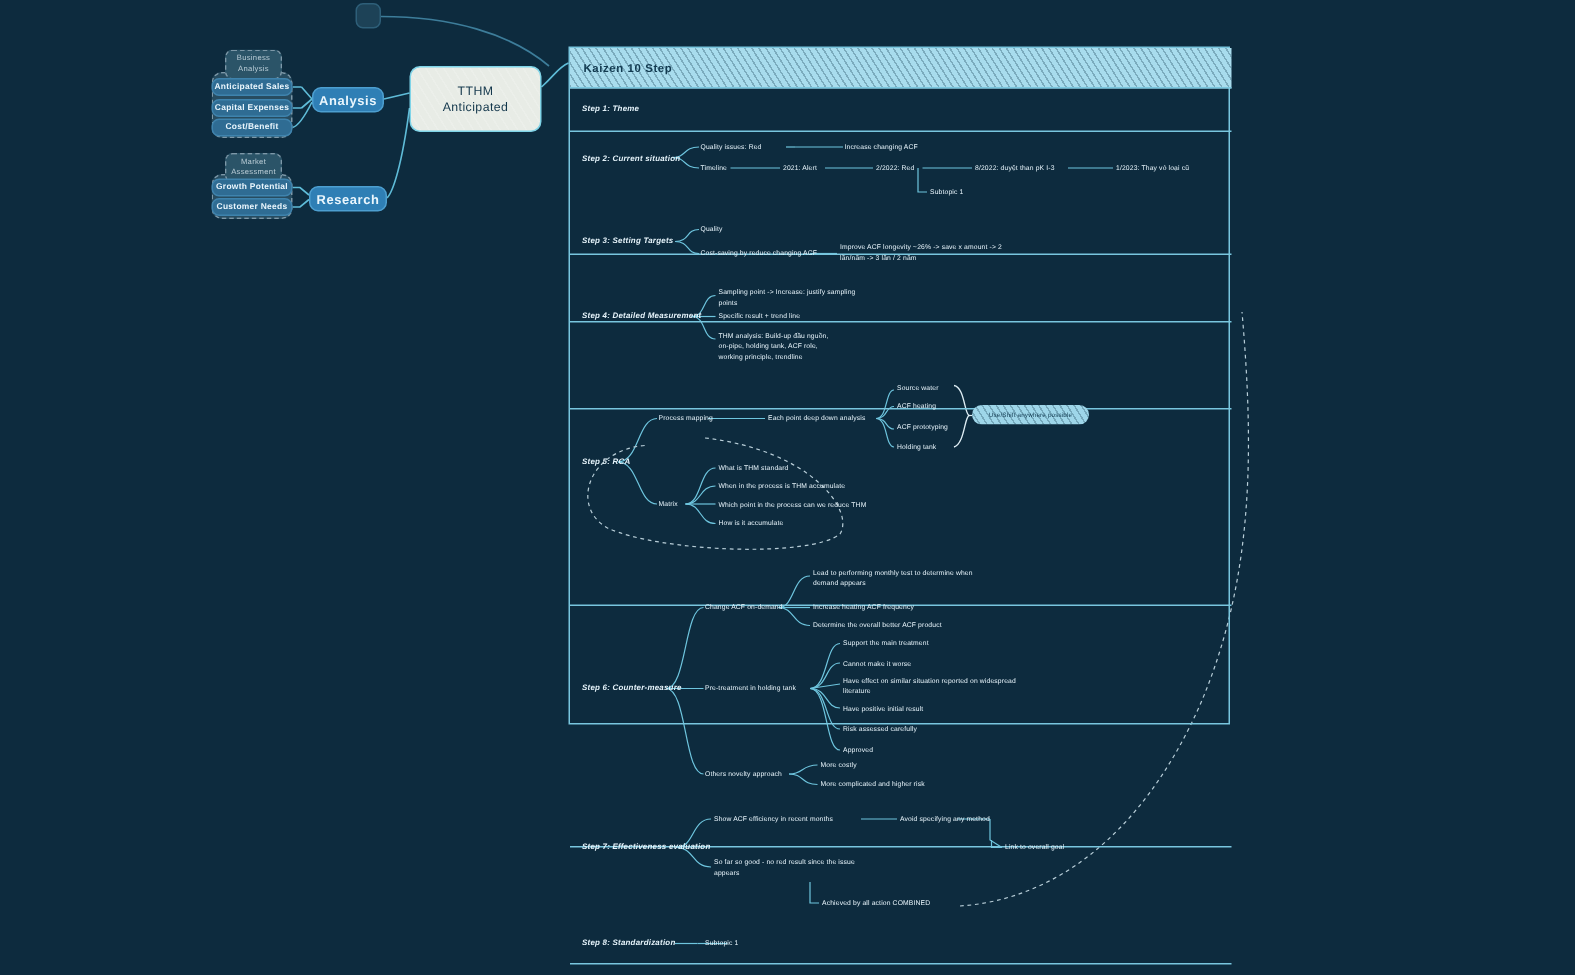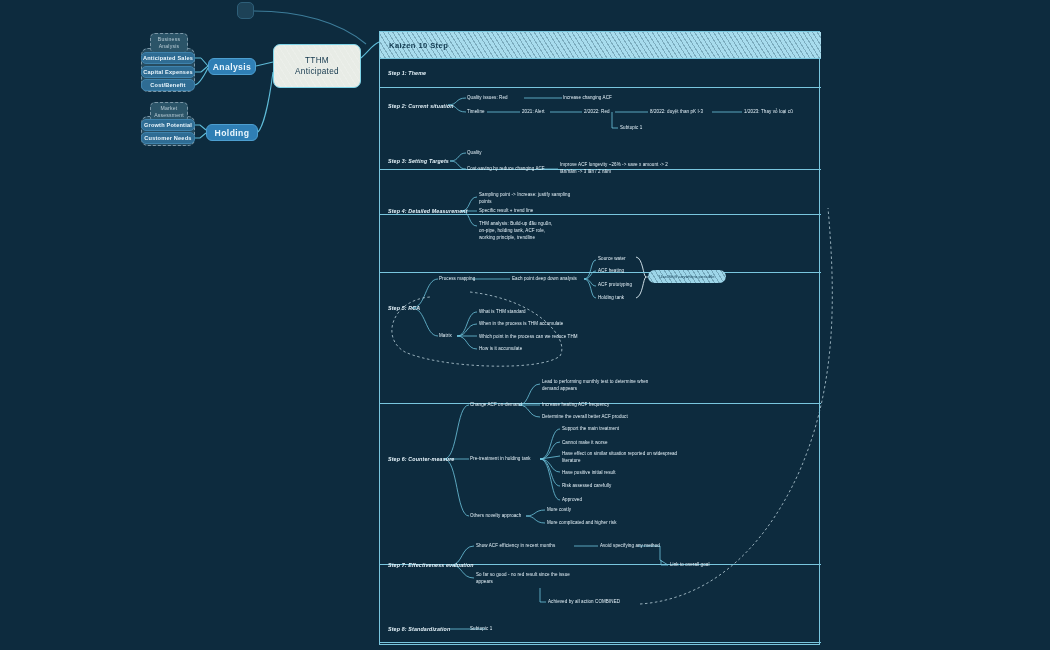--- a/index.html
+++ b/index.html
@@ -61,21 +61,21 @@
   #leaf-2-0 { left: 141px; top: 119px; width: 54px; height: 12px; }
   #leaf-2-1 { left: 141px; top: 132px; width: 54px; height: 12px; }
 
   #node-stub {
     position: absolute; left: 237px; top: 2px; width: 17px; height: 17px;
     border-radius: 5px; background: #1d4257; border: 1px solid #2e5f79;
   }
 
   
   #kaizen-panel {
-    position: absolute; left: 379px; top: 31px; width: 441px; height: 614px;
+    position: absolute; left: 379px; top: 31px; width: 441px; height: 452px;
     border: 1.2px solid #79c6de; background: transparent;
   }
   .sect { position: absolute; left: 0; width: 441px; border-bottom: 1.2px solid #79c6de; }
   .sect.last { border-bottom: none; }
 
   #kaizen-header {
     position: absolute; left: 0; top: 0; width: 441px; height: 27px;
     background:
       repeating-linear-gradient(58deg, rgba(20,60,80,0.30) 0 1px, rgba(255,255,255,0) 1px 4px),
       #a8dced;
@@ -208,21 +208,21 @@
     <span>
       <span>TTHM</span><br>
       <span>Anticipated</span>
     </span>
   </div>
 
   <div class="node-branch" id="node-analysis">
     <span>Analysis</span>
   </div>
   <div class="node-branch" id="node-research">
-    <span>Holding</span>
+    <span>Research</span>
   </div>
 
   <div class="group-box" id="gbox-1"></div>
   <div class="group-label" id="glabel-1">
     <span>Business</span><br>
     <span>Analysis</span>
   </div>
   <div class="leaf" id="leaf-1-0">
       <span>Anticipated Sales</span>
     </div>

